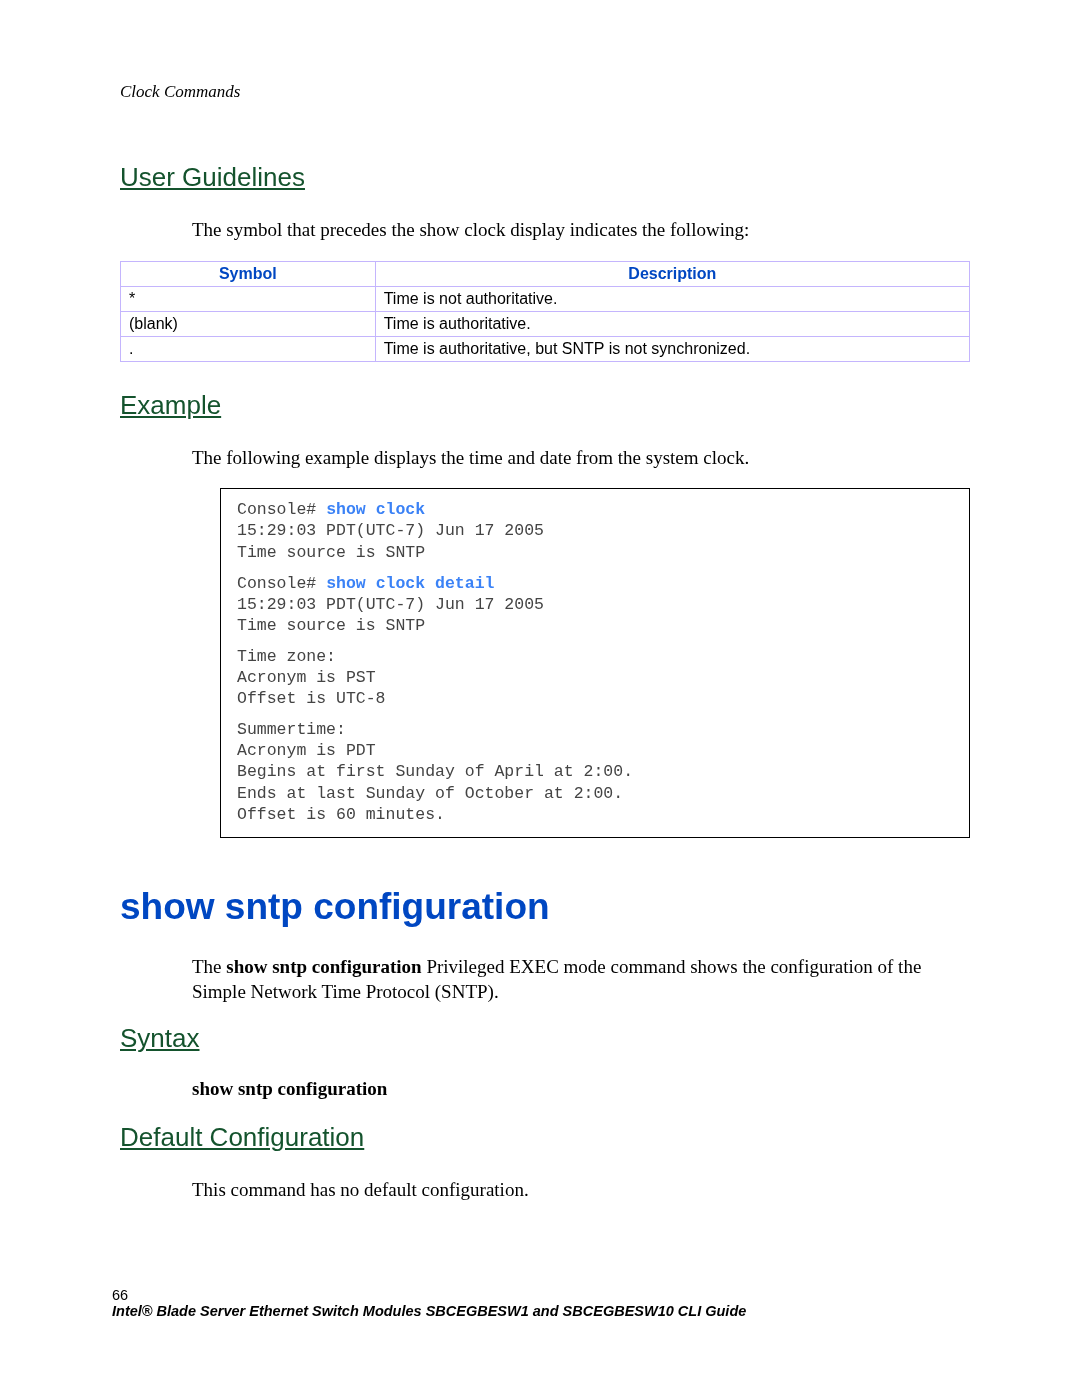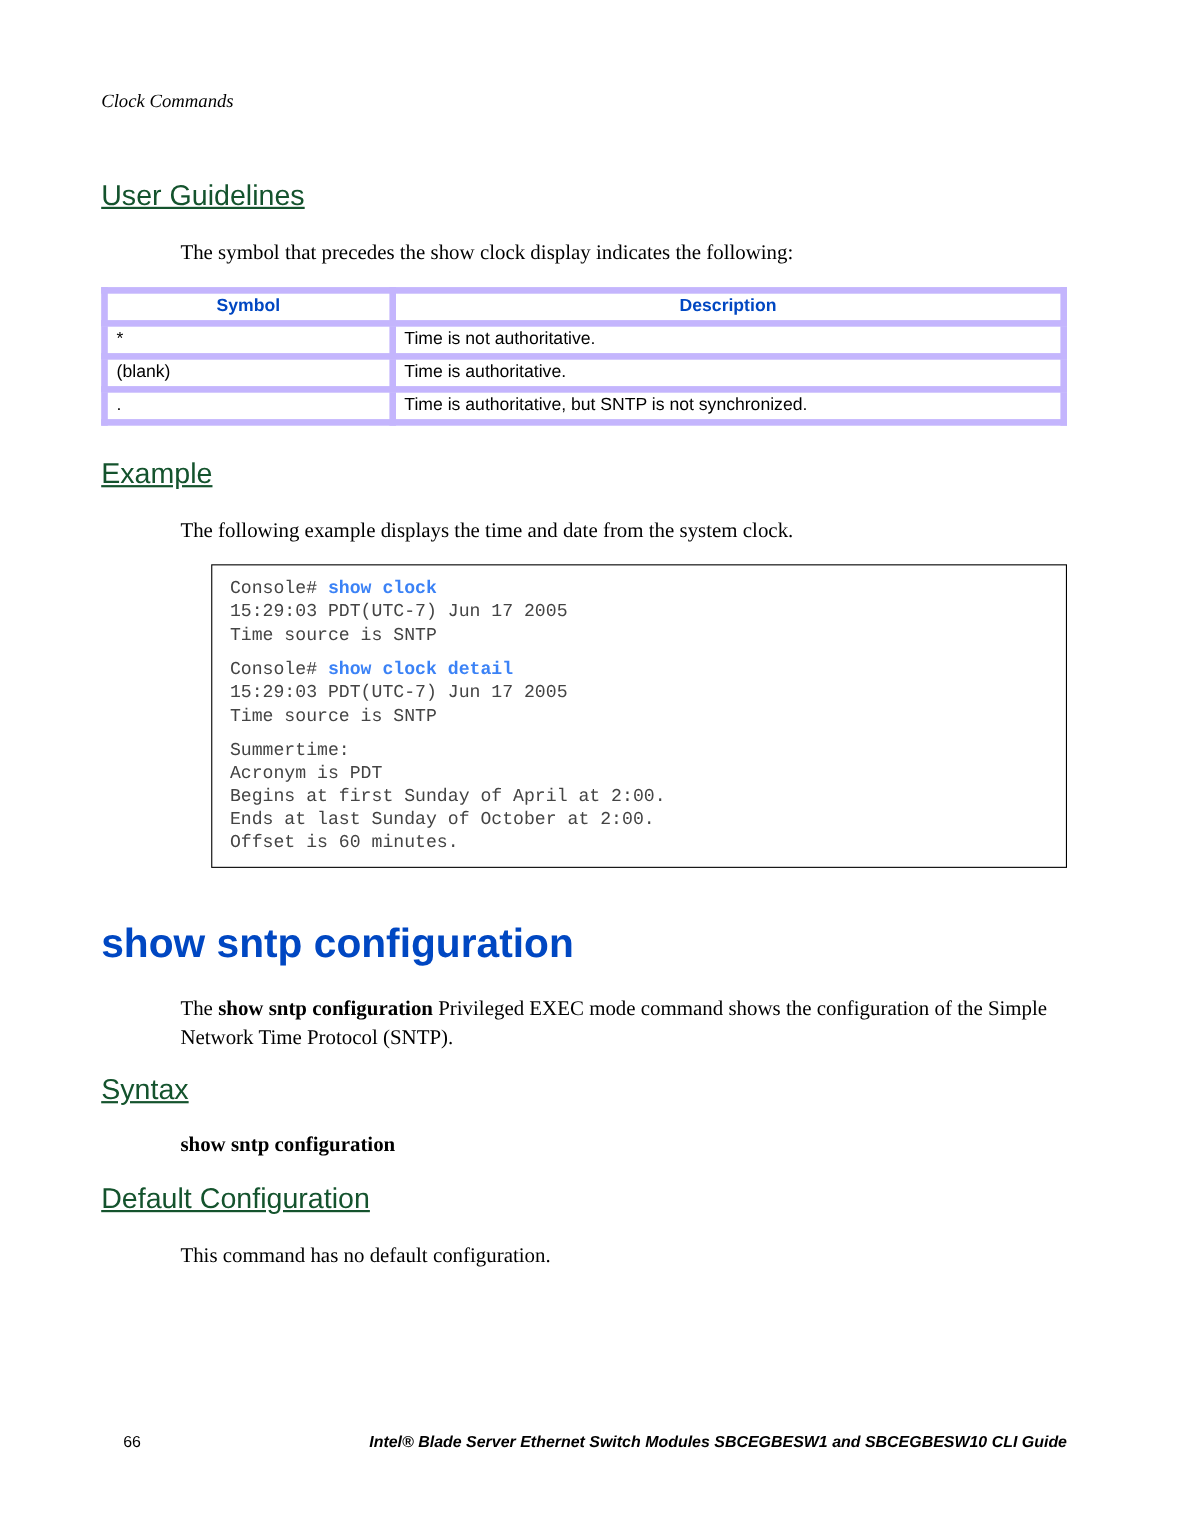--- a/index.html
+++ b/index.html
@@ -7,21 +7,21 @@
     padding: 0;
     background: #fff;
     font-family: "Times New Roman", Times, serif;
     color: #000;
     width: 1080px;
     height: 1397px;
     position: relative;
     box-sizing: border-box;
   }
   .page {
-    padding: 82px 110px 0 92px;
+    padding: 82px 110px 0 120px;
     box-sizing: border-box;
   }
   .running-head {
     font-style: italic;
     font-size: 17px;
     margin-bottom: 60px;
   }
   .h2 {
     color: #14532d;
     font-family: Arial, Helvetica, sans-serif;
@@ -39,21 +39,21 @@
     line-height: 1.35;
     margin: 0 0 18px 0;
   }
   table.symbol-table {
     border-collapse: collapse;
     width: 100%;
     margin: 0 0 28px 0;
   }
   table.symbol-table th,
   table.symbol-table td {
-    border: 6px solid #c4b5fd;
+    border: 1px solid #c4b5fd;
     font-family: Arial, Helvetica, sans-serif;
     font-size: 16px;
     text-align: left;
     padding: 3px 8px;
   }
   table.symbol-table th {
     font-weight: bold;
     color: #0047c2;
     text-align: center;
   }
@@ -87,20 +87,21 @@
   .footer {
     position: absolute;
     left: 112px;
     right: 110px;
     bottom: 78px;
     display: flex;
     justify-content: space-between;
     align-items: baseline;
     font-family: Arial, Helvetica, sans-serif;
     font-size: 14.5px;
+    flex-direction: column;
   }
   .footer .pn { font-style: normal; }
   .footer .doc { font-style: italic; font-weight: bold; }
 </style>
 </head>
 <body>
 
 <div class="page">
 
   <div class="running-head">Clock Commands</div>
@@ -151,20 +152,25 @@
       <div>Time source is SNTP</div>
     </div>
     <div class="grp">
       <div>
         <span>Console# </span><span class="b">show clock detail</span>
       </div>
       <div>15:29:03 PDT(UTC-7) Jun 17 2005</div>
       <div>Time source is SNTP</div>
     </div>
     <div class="grp">
+      <div>Time zone:</div>
+      <div>Acronym is PST</div>
+      <div>Offset is UTC-8</div>
+    </div>
+    <div class="grp">
       <div>Summertime:</div>
       <div>Acronym is PDT</div>
       <div>Begins at first Sunday of April at 2:00.</div>
       <div>Ends at last Sunday of October at 2:00.</div>
       <div>Offset is 60 minutes.</div>
     </div>
   </div>
 
   <div class="h1">show sntp configuration</div>
   <div class="body-indent">

